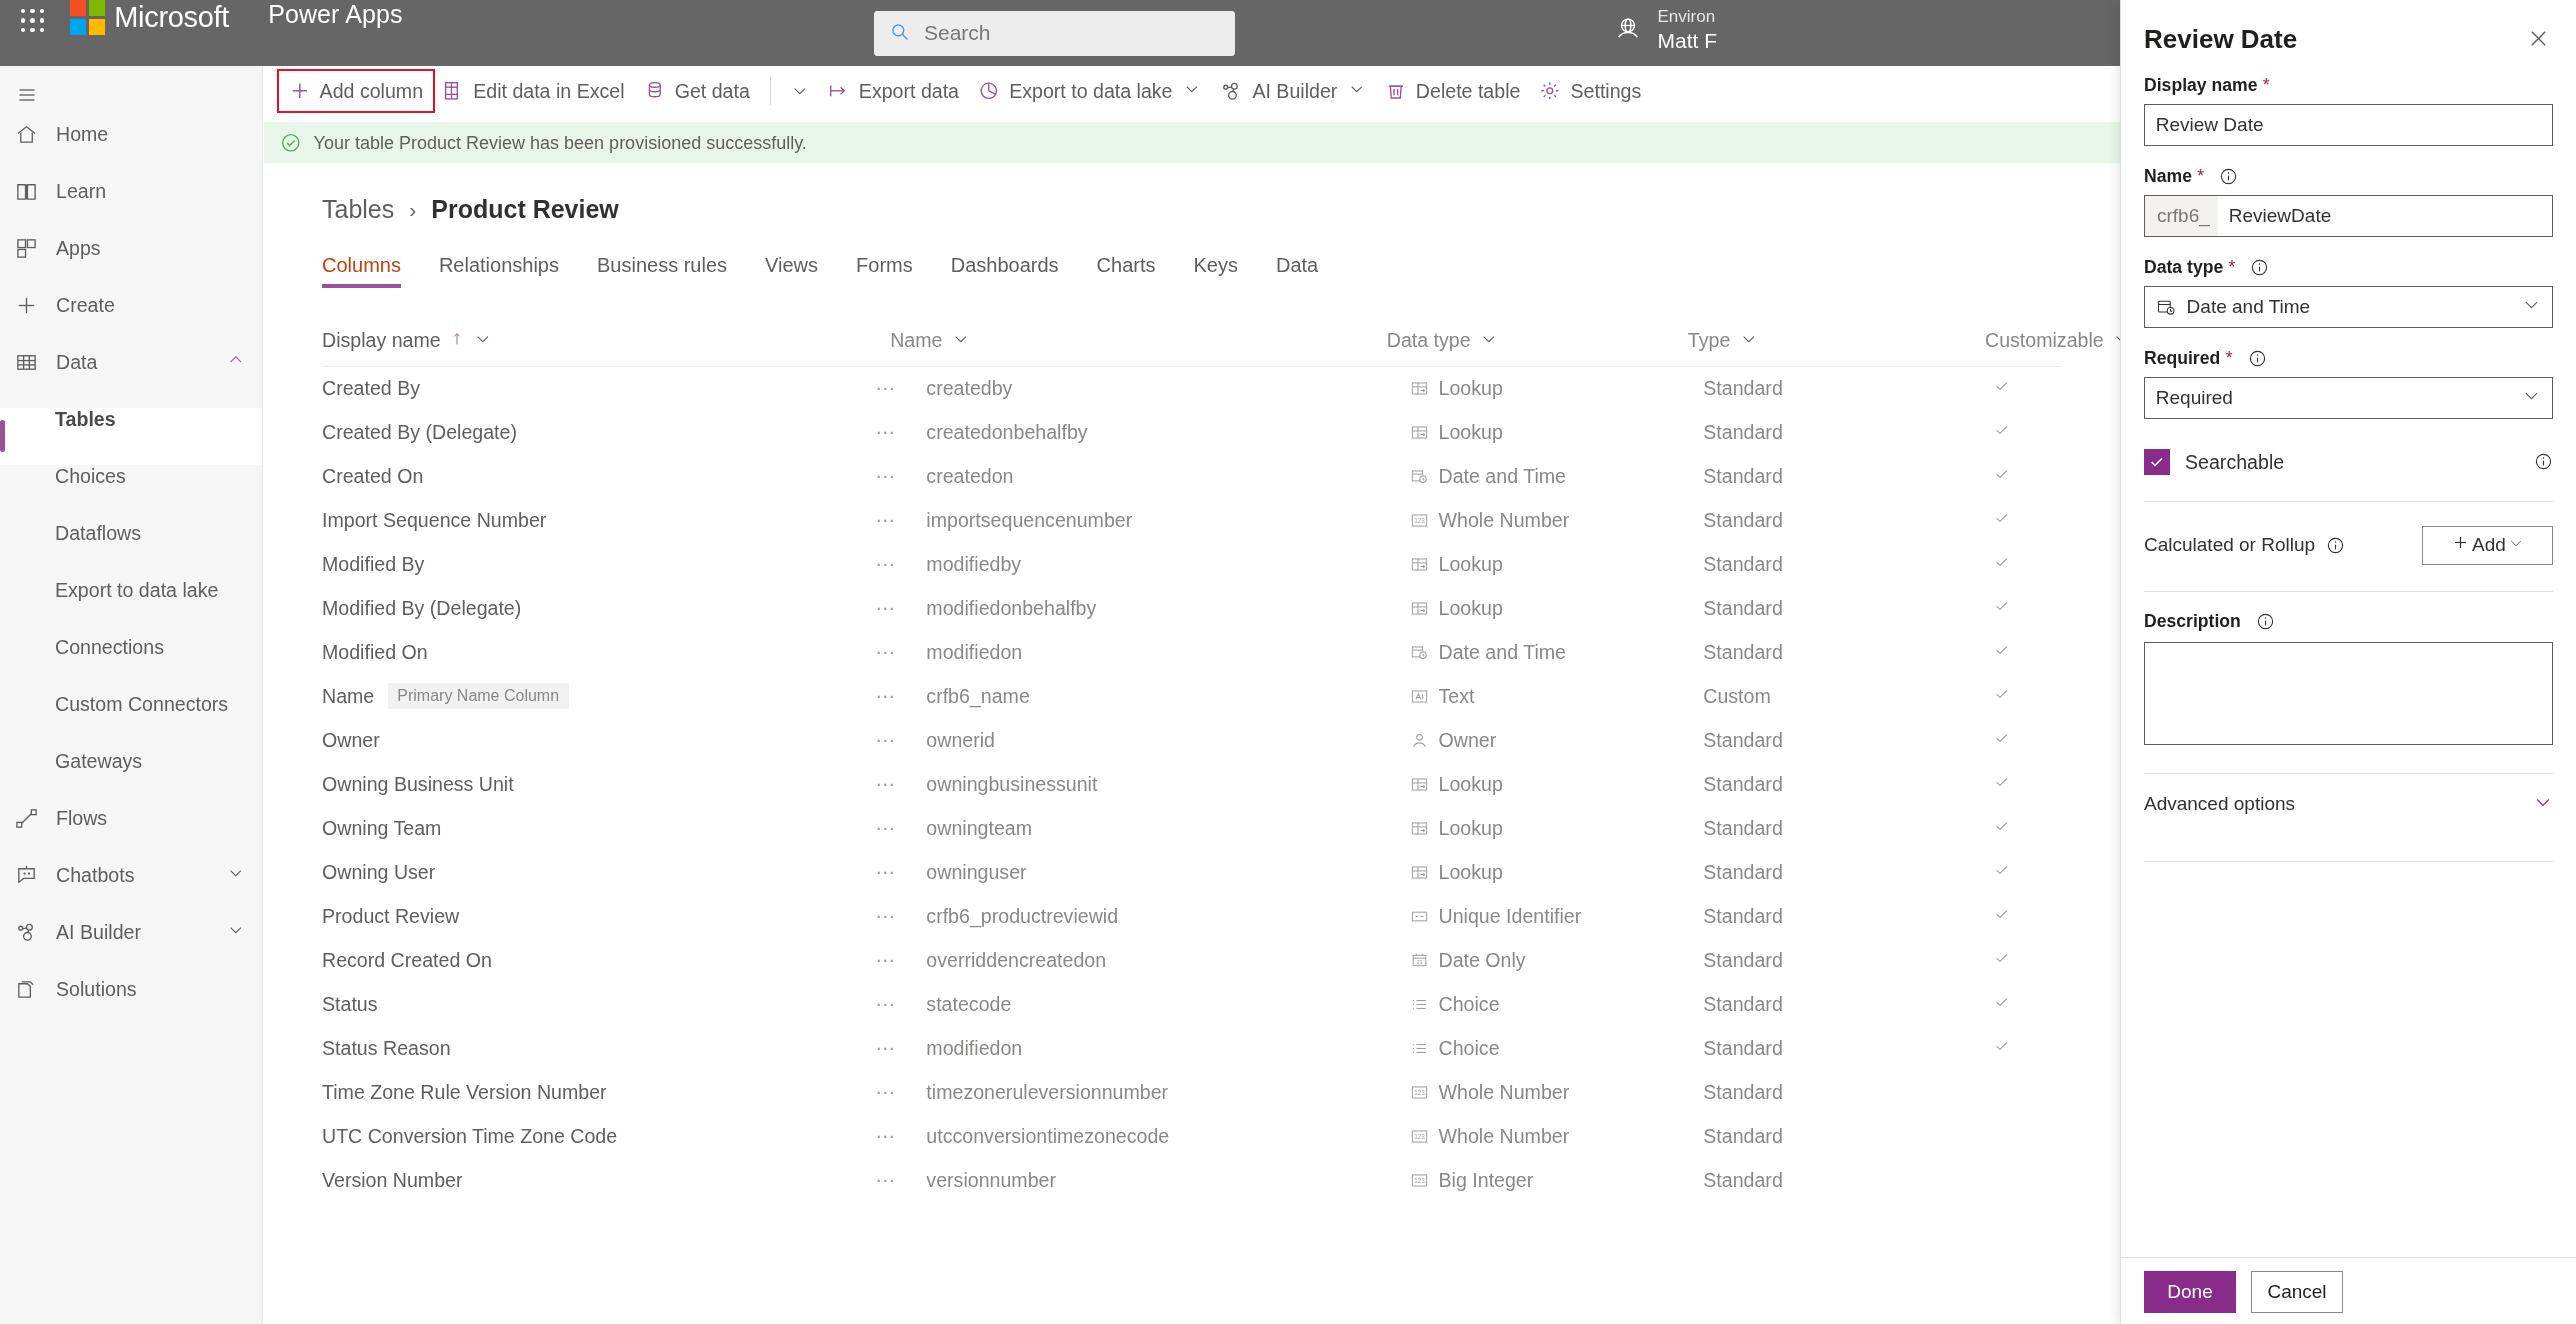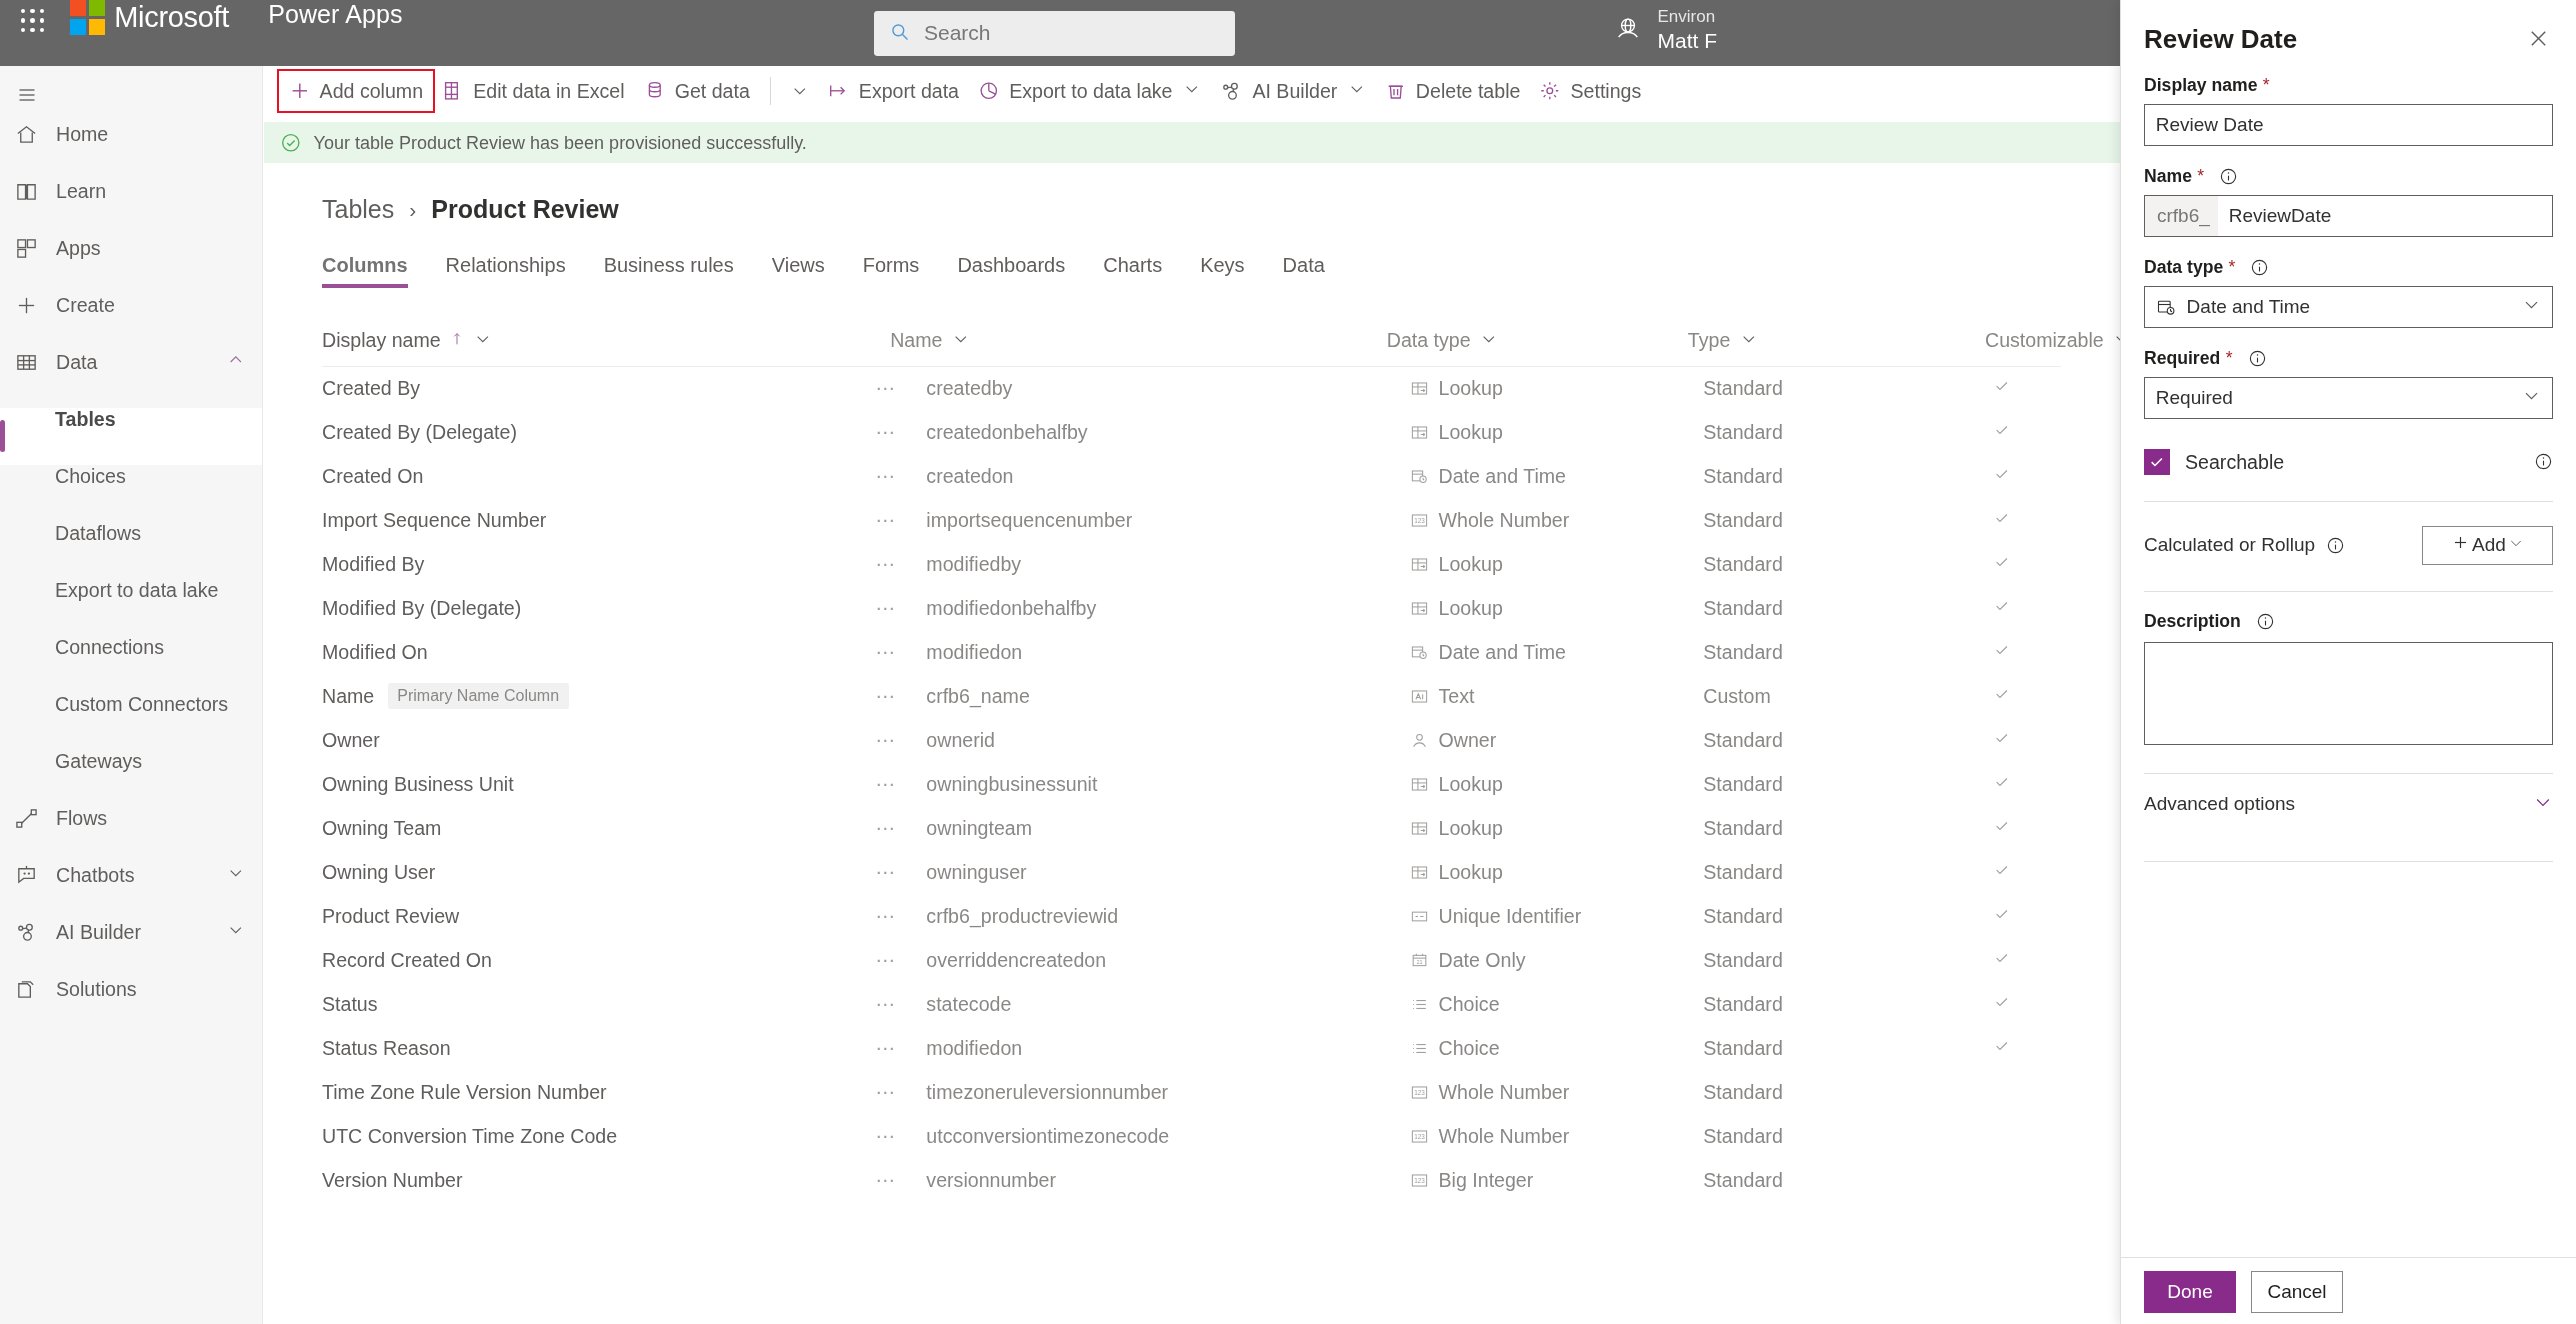--- a/index.html
+++ b/index.html
@@ -96,21 +96,21 @@
 
   
   #main { position:absolute; top:163px; left:264px; width:1856px; height:1161px; background:#fff; }
   #breadcrumb { display:flex; align-items:center; padding:32px 0 0 58px; font-size:25px; }
   #breadcrumb .crumb-link { color:#605e5c; cursor:pointer; }
   #breadcrumb .crumb-sep { color:#605e5c; margin:0 15px; font-size:21px; }
   #breadcrumb .crumb-cur { color:#323130; font-weight:bold; }
 
   #tabs { display:flex; padding-left:58px; margin-top:30px; font-size:20px; }
   .tab { padding:0 0 10.8px 0; margin-right:38px; color:#605e5c; cursor:pointer; position:relative; white-space:nowrap;}
-  .tab.active { color:#737373; font-weight:bold; }
+  .tab.active { color:#c2410c; font-weight:normal; }
   .tab.active::after {
     content:""; position:absolute; bottom:0; left:0; right:0; height:4px; background:#9b4f96;
   }
 
   
   #grid { margin-top:28px; padding:0 0 0 58px; }
   .grid-head { display:flex; height:50px; align-items:center; font-size:19.6px; color:#605e5c;}
   .grid-head .hcell { display:flex; align-items:center; }
   .hcell .sortarrow { margin-left:8px; color:#9b6d9b; }
   .hcell .hcaret { margin-left:9.5px; }

